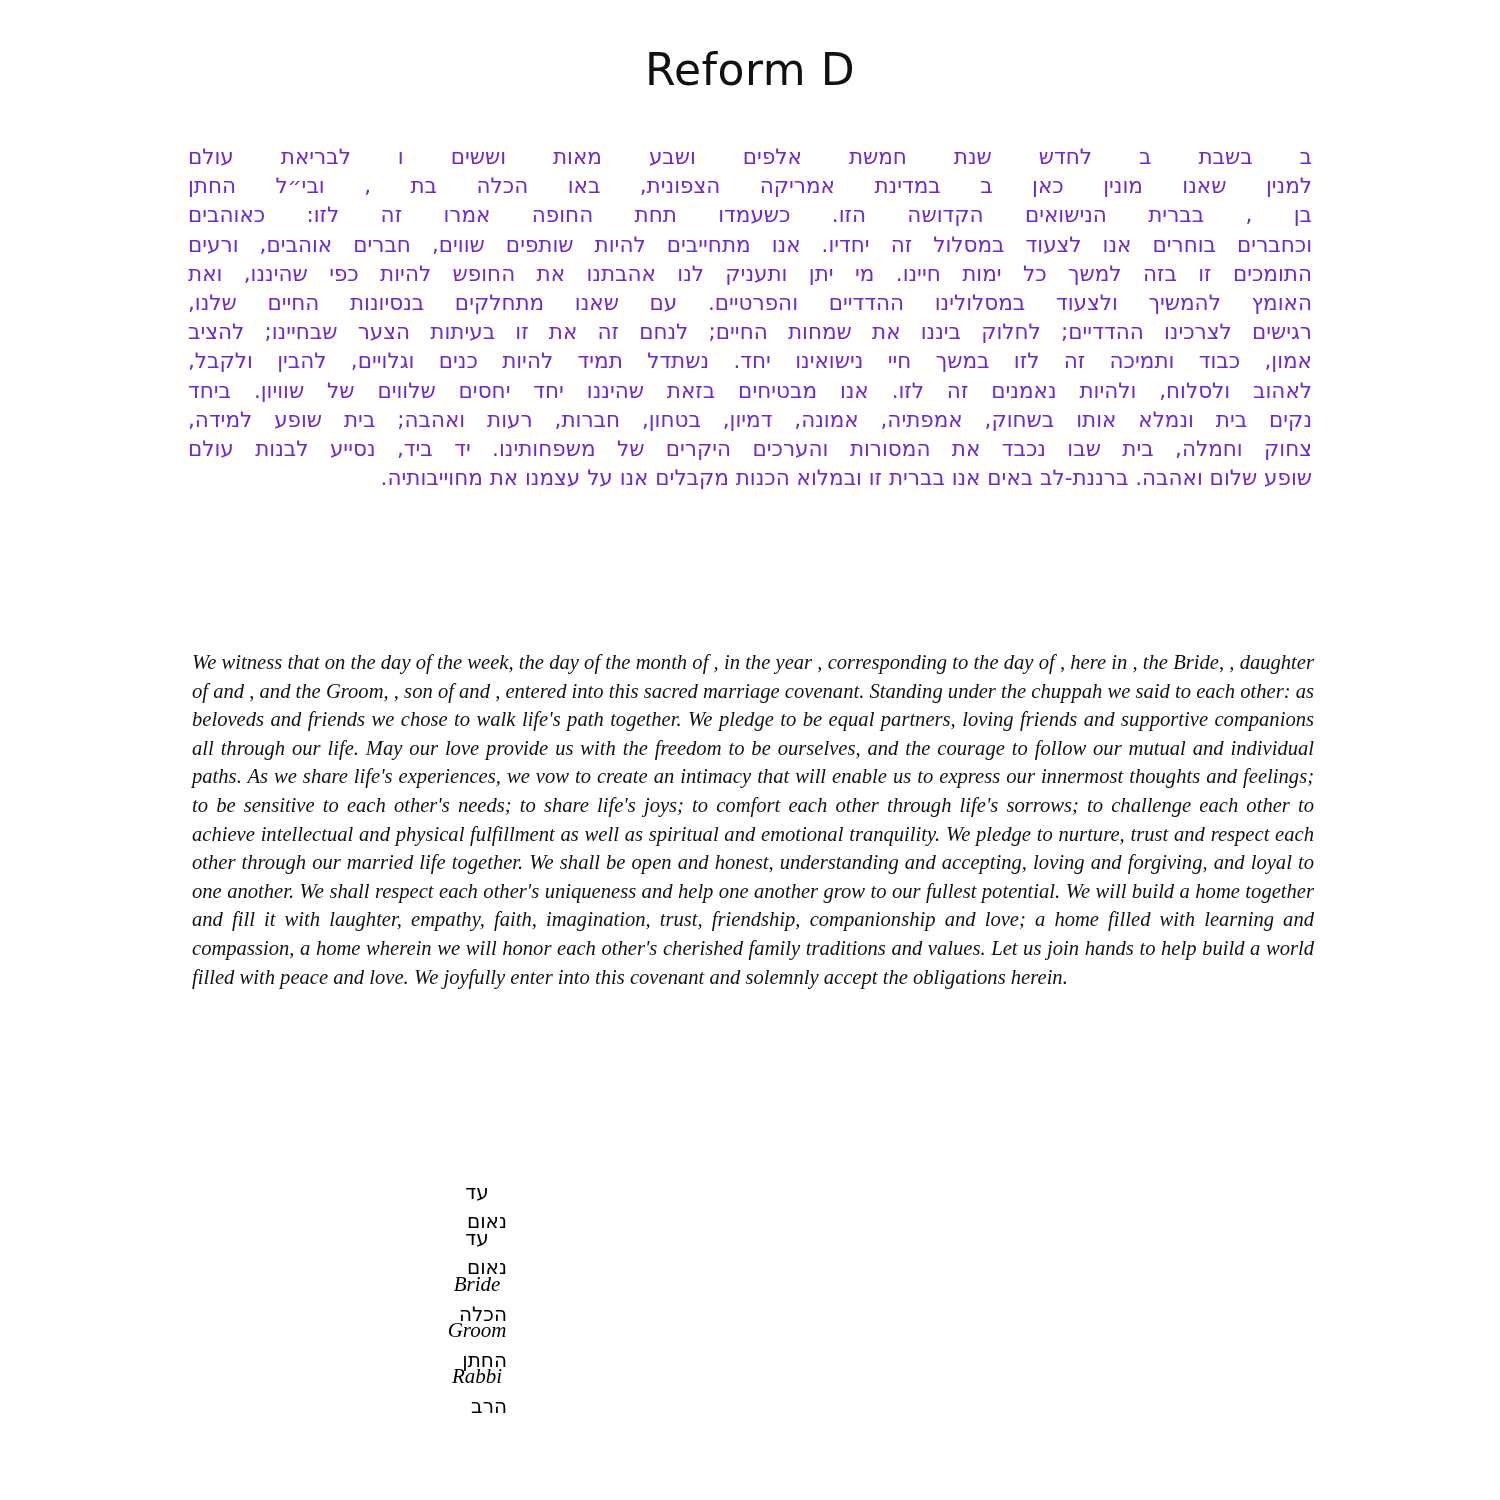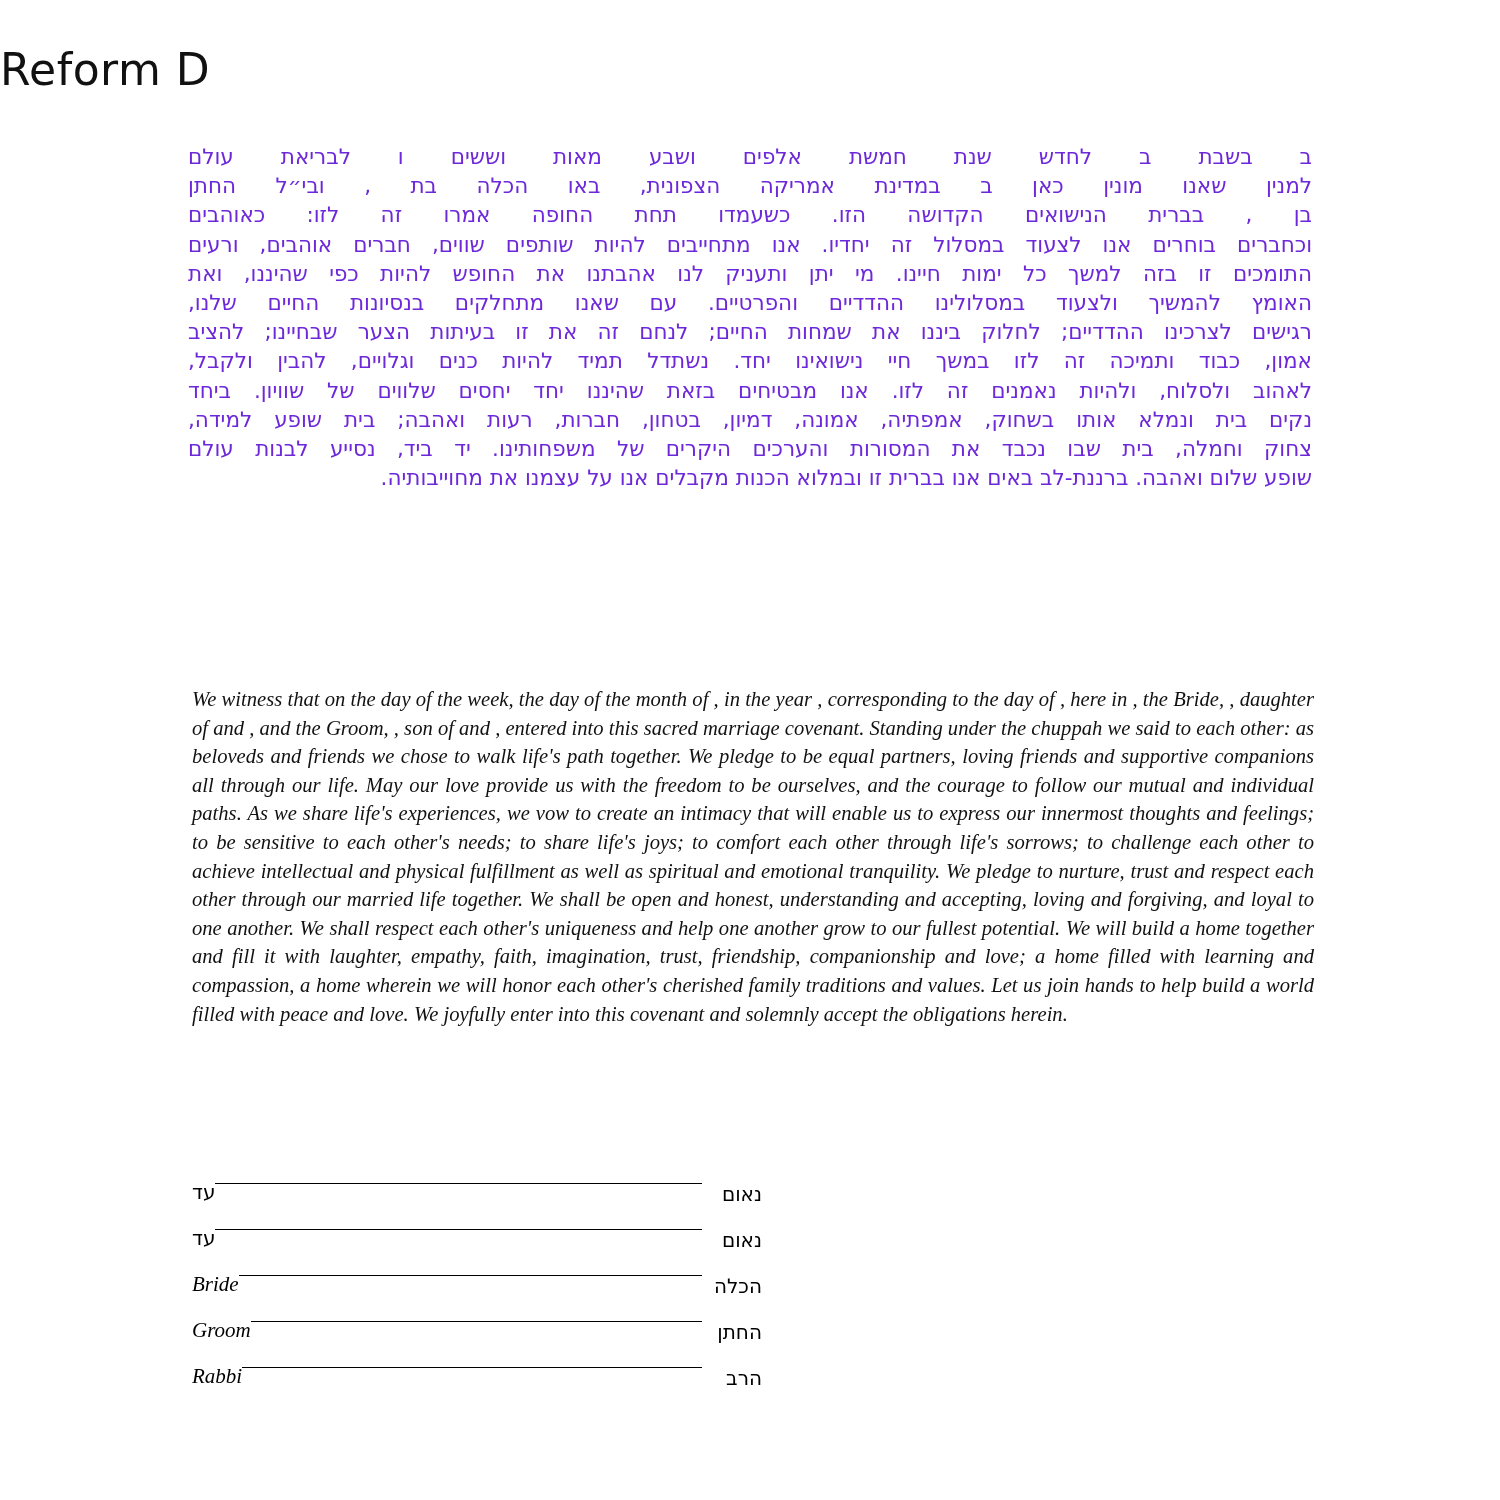--- a/index.html
+++ b/index.html
@@ -14,21 +14,21 @@
     color: #000000;
     position: relative;
     overflow: hidden;
   }
   .page {
     width: 1500px;
     height: 1500px;
     position: relative;
   }
   .doc-title {
-    text-align: left;
+    text-align: center;
     font-family: "DejaVu Sans", sans-serif;
     font-size: 44px;
     font-weight: normal;
     letter-spacing: 0.5px;
     margin: 0;
     padding-top: 44px;
     color: #111111;
   }
   .hebrew-block {
     position: absolute;
@@ -59,34 +59,34 @@
     font-size: 20.6px;
     line-height: 28.6px;
     text-align: justify;
     color: #111111;
   }
   .english-block p {
     margin: 0;
   }
   .english-block p.last {
     text-align-last: left;
-    margin-top: 37px;
   }
   .sig-area {
     position: absolute;
     left: 192px;
     top: 1182px;
     width: 570px;
   }
   .sig-row {
     display: flex;
-    align-items: flex-start;
+    align-items: center;
     height: 46px;
     font-size: 21px;
     white-space: nowrap;
+    flex-direction: column;
   }
   .sig-label-left {
     font-family: "Liberation Serif", serif;
     font-style: italic;
     font-size: 21px;
     line-height: 1;
     padding-bottom: 2px;
     min-width: 0;
   }
   .sig-label-left.heb {

